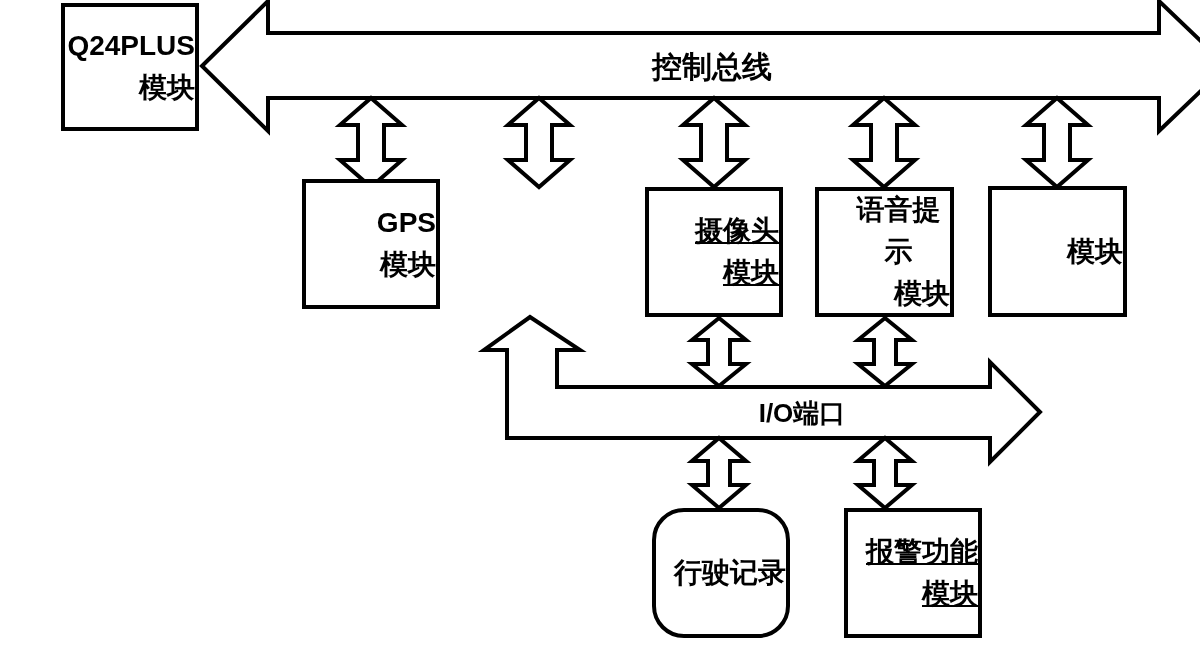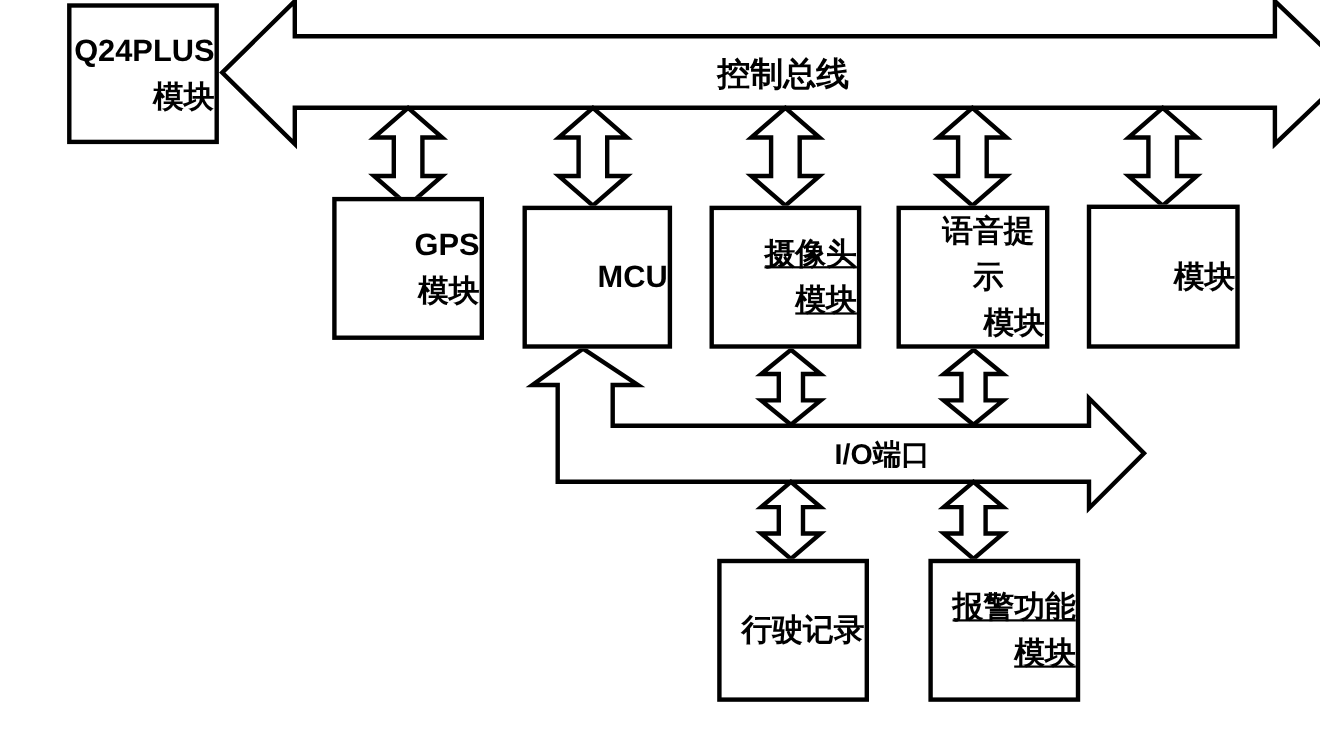--- a/index.html
+++ b/index.html
@@ -50,21 +50,21 @@
     line-height: 1.5;
     color: #000000;
   }
   
   .box-q24plus  { left: 14px;  top: 3px;   width: 138px; height: 128px; }
   .box-gps      { left: 255px; top: 179px; width: 138px; height: 130px; }
   .box-mcu      { left: 428px; top: 187px; width: 136px; height: 130px; }
   .box-camera   { left: 598px; top: 187px; width: 138px; height: 130px; text-decoration: underline; }
   .box-voice    { left: 768px; top: 187px; width: 139px; height: 130px; padding-left: 28px; }
   .box-display  { left: 941px; top: 186px; width: 139px; height: 131px; }
-  .box-recorder { left: 605px; top: 508px; width: 138px; height: 130px; }
+  .box-recorder { left: 605px; top: 508px; width: 138px; height: 130px; border-radius: 32px; }
   .box-alarm    { left: 797px; top: 508px; width: 138px; height: 130px; text-decoration: underline; }
 </style>
 </head>
 <body>
 
 <div class="stage">
 
   <svg class="arrow-layer" viewBox="0 0 1200 670" xmlns="http://www.w3.org/2000/svg">
 
     <polygon points="155,66 221,1 221,33 1112,33 1112,1 1180,66 1112,131 1112,98 221,98 221,131"></polygon>
@@ -90,24 +90,20 @@
   <div class="module-box box-q24plus">
     <div>Q24PLUS</div>
     <div>模块</div>
   </div>
 
   <div class="module-box box-gps">
     <div>GPS</div>
     <div>模块</div>
   </div>
 
-  <div class="module-box box-mcu">
-    <div>MCU</div>
-    <div></div>
-  </div>
 
   <div class="module-box box-camera">
     <div>摄像头</div>
     <div>模块</div>
   </div>
 
   <div class="module-box box-voice">
     <div>语音提示</div>
     <div>模块</div>
   </div>

